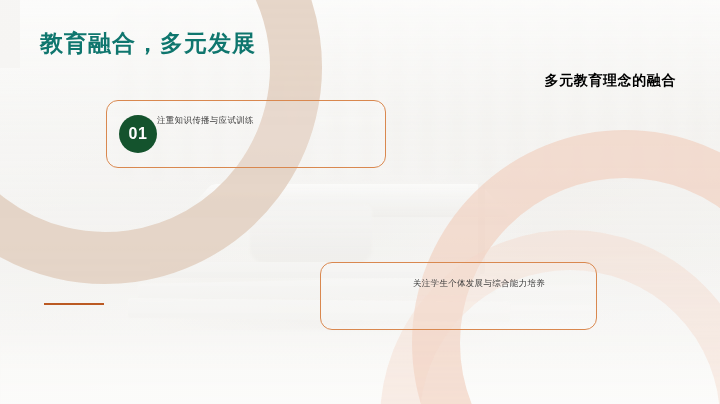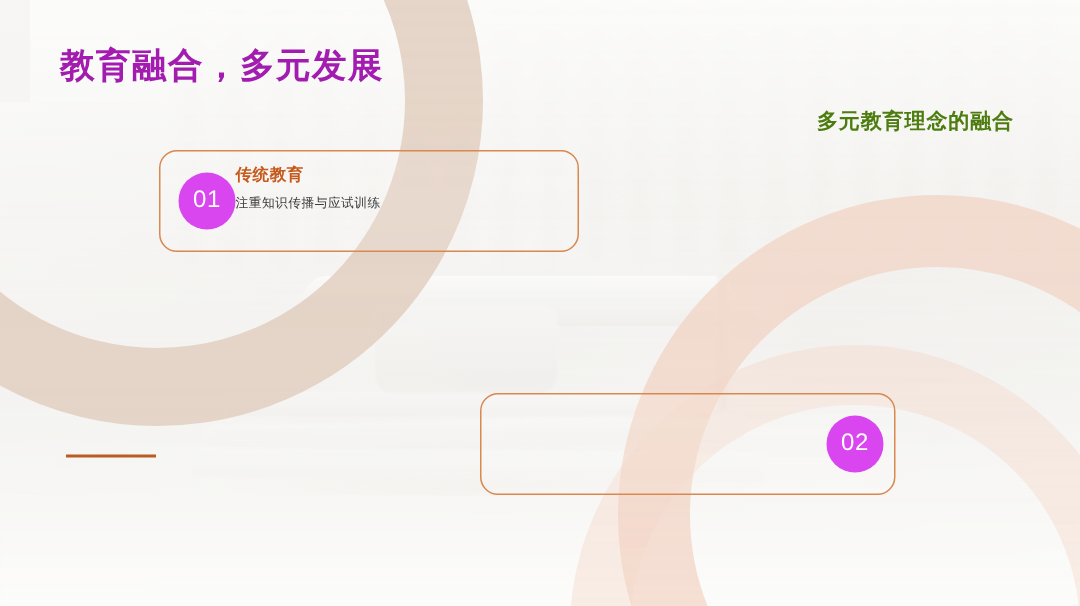--- a/index.html
+++ b/index.html
@@ -122,53 +122,53 @@
     border: 40px solid #f3d6c7;
     opacity: 0.42;
   }
 
   
   .title {
     position: absolute;
     left: 40px; top: 28px;
     font-size: 23px;
     font-weight: 700;
-    color: #a21caf;
+    color: #0f766e;
     letter-spacing: 1px;
     white-space: nowrap;
   }
   .subtitle {
     position: absolute;
     right: 44px; top: 72px;
     font-size: 14px;
     font-weight: 700;
-    color: #4d7c0f;
+    color: #000000;
     letter-spacing: 0.6px;
     white-space: nowrap;
   }
 
   
   .card {
     position: absolute;
     border: 1px solid #d9884f;
     border-radius: 12px;
     background: rgba(255,255,255,0.10);
     box-sizing: border-box;
   }
   .card-1 { left: 106px; top: 100px; width: 280px; height: 68px; }
   .card-2 { left: 320px; top: 262px; width: 277px; height: 68px; }
 
   .badge {
     position: absolute;
     width: 38px; height: 38px;
     border-radius: 50%;
-    background: #d946ef;
+    background: #14532d;
     color: #ffffff;
     font-size: 16px;
-    font-weight: 400;
+    font-weight: 700;
     display: flex;
     align-items: center;
     justify-content: center;
     letter-spacing: 0.5px;
   }
   .badge-1 { left: 119px; top: 115px; }
   .badge-2 { left: 551px; top: 277px; }
 
   .card-text-1 {
     position: absolute;
@@ -236,24 +236,23 @@
   <div class="arc-tan-mask"></div>
   <div class="arc-peach"></div>
   <div class="arc-peach-2"></div>
 
   <div class="title">教育融合，多元发展</div>
   <div class="subtitle">多元教育理念的融合</div>
 
   <div class="card card-1"></div>
   <div class="badge badge-1">01</div>
   <div class="card-text-1">
-    <div class="card-head">传统教育</div>
     <div class="card-body">注重知识传播与应试训练</div>
   </div>
 
   <div class="card card-2"></div>
-  <div class="badge badge-2">02</div>
   <div class="card-text-2">
+    <div class="card-body">关注学生个体发展与综合能力培养</div>
   </div>
 
   <div class="rule"></div>
 
 </div>
 
 </body></html>

